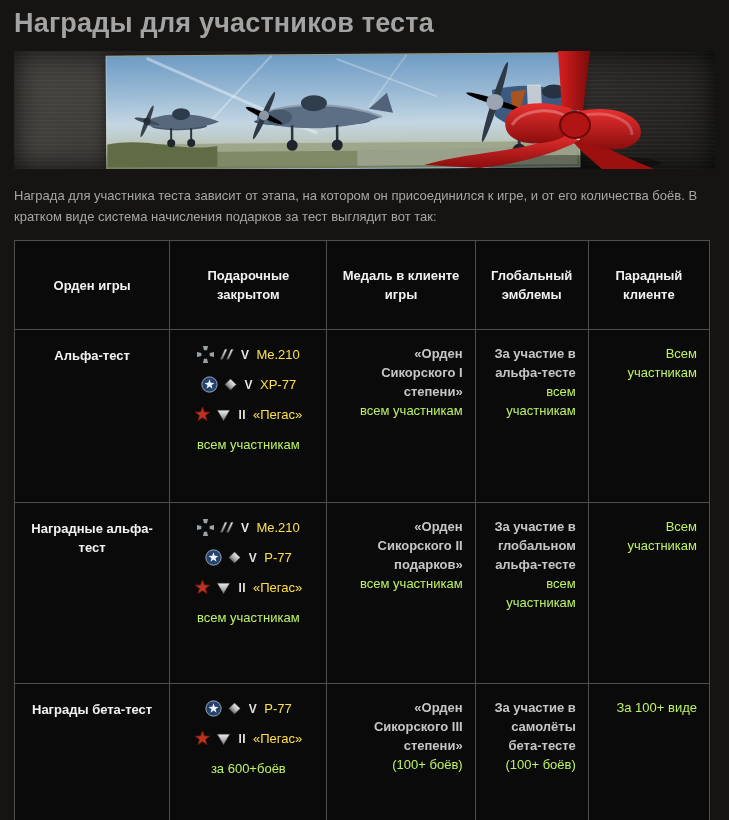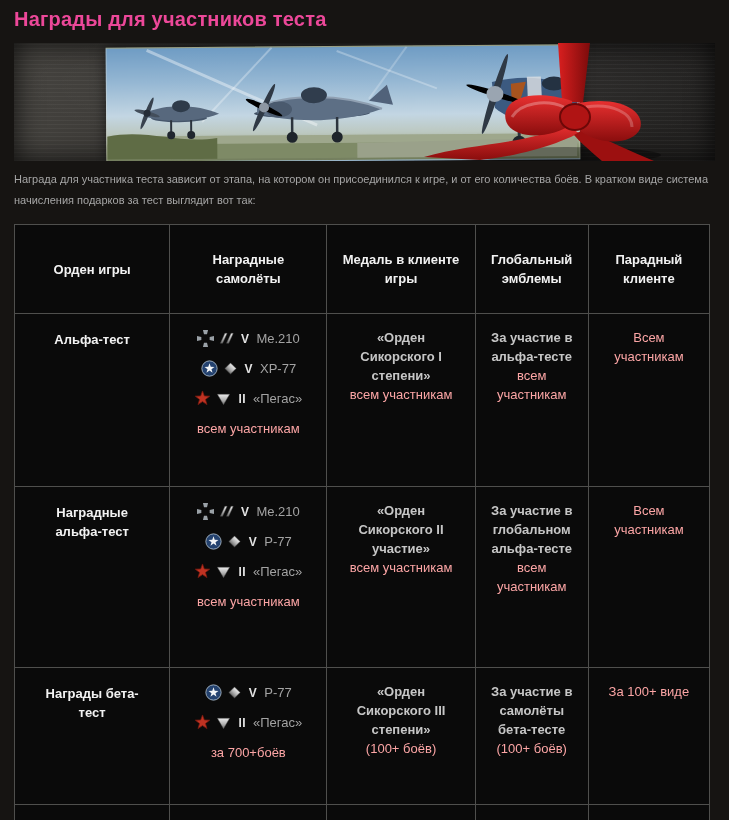--- a/index.html
+++ b/index.html
@@ -4,21 +4,21 @@
 <style>
   html,body{margin:0;padding:0}
   body{
     width:729px;height:820px;overflow:hidden;
     background:#161412;
     font-family:"Liberation Sans",sans-serif;
     color:#ddd;
   }
   .page{padding:6px 14px 0 14px}
   .page-title{
-    font-size:20px;font-weight:bold;color:#ec4899;
+    font-size:27px;font-weight:bold;color:#a3a3a3;
     margin:2px 0 12px 0;letter-spacing:.2px;
   }
   
   .banner{
     position:relative;height:118px;width:701px;overflow:hidden;
     background:
       radial-gradient(ellipse at 55% 35%, rgba(255,255,255,.07), rgba(0,0,0,0) 70%),
       repeating-linear-gradient(0deg, rgba(255,255,255,.045) 0 1px, rgba(0,0,0,0) 1px 4px),
       linear-gradient(100deg,#45433f 0%, #2e2c2a 45%, #201f1e 100%);
     box-shadow:inset 0 0 28px rgba(0,0,0,.8);
@@ -27,53 +27,53 @@
     position:absolute;left:92px;top:3px;width:472px;height:113px;
     transform:rotate(-.4deg);
     background:linear-gradient(180deg,#6f9cc4 0%, #95b7d3 30%, #c3d6e3 60%, #bcc8c0 76%, #909b7c 88%, #727d5c 100%);
     border:1px solid rgba(225,225,215,.35);
     box-shadow:0 0 14px rgba(0,0,0,.6);
   }
   .banner-photo svg{position:absolute;left:0;top:0}
   .ribbon-wrap{position:absolute;left:402px;top:0;width:260px;height:118px}
   
   .intro{
-    color:#a6a6a6;font-size:11px;line-height:21px;
-    margin:8px 0 13px 0;width:700px;
+    color:#a6a6a6;font-size:13px;line-height:21px;
+    margin:16px 0 13px 0;width:700px;
   }
   
   table.rewards{
     border-collapse:collapse;table-layout:fixed;width:696px;
     background:#0a0a0a;
   }
   table.rewards th, table.rewards td{border:1px solid #4f4f4d}
   table.rewards th{
     font-size:13px;font-weight:bold;color:#f2f2f2;text-align:center;
     vertical-align:middle;height:72px;padding:8px 10px;line-height:19px;
   }
-  td.stage-cell{padding:16px 20px;text-align:center;vertical-align:top}
+  td.stage-cell{padding:16px 6px;text-align:center;vertical-align:top}
   .stage{color:#f2f2f2;font-weight:bold;font-size:13px;line-height:19px}
-  td.text-cell{padding:14px 12px;text-align:center;vertical-align:top}
+  td.text-cell{padding:14px 12px;text-align:right;vertical-align:top}
   td.planes-cell{padding:14px 6px;text-align:center;vertical-align:top}
   tbody tr:nth-child(1) td{height:140px}
   tbody tr:nth-child(2) td{height:148px}
   tbody tr:nth-child(3) td{height:104px}
   tbody tr:nth-child(4) td{height:106px}
   .plane-line{
     display:flex;align-items:center;justify-content:center;
     gap:4px;margin-bottom:9px;height:21px;
   }
   .icon{display:inline-flex;align-items:center}
   .icon svg{width:17px;height:17px;display:block}
   .tier{
     font-size:12px;font-weight:bold;color:#e3e3e3;
     margin:0 3px 0 2px;letter-spacing:.5px;
   }
-  .plane-link{color:#a3a3a3;font-size:13px;text-decoration:none;cursor:pointer}
-  .note{color:#fca5a5;font-size:13px;line-height:19px}
+  .plane-link{color:#fde047;font-size:13px;text-decoration:none;cursor:pointer}
+  .note{color:#bef264;font-size:13px;line-height:19px}
   .planes-note{margin-top:10px}
   .boldtext{color:#c6c6c6;font-weight:bold;font-size:13px;line-height:19px}
 </style>
 </head>
 <body>
 
 <svg width="0" height="0" style="position:absolute" aria-hidden="true">
   <defs>
     <linearGradient id="silv" x1="0" y1="0" x2="0" y2="1">
       <stop offset="0" stop-color="#ececec"></stop>
@@ -170,21 +170,21 @@
     <colgroup>
       <col style="width:155px">
         <col style="width:157px">
         <col style="width:148px">
       <col style="width:113px">
         <col style="width:121px">
     </colgroup>
     <thead>
       <tr id="header-row">
           <th>Орден игры</th>
-          <th>Наградные самолёты</th>
+          <th>Подарочные закрытом</th>
           <th>Медаль в клиенте игры</th>
           <th>Глобальный эмблемы</th>
           <th>Парадный клиенте</th>
         </tr>
     </thead>
     <tbody id="table-body">
         <tr>
           <td class="stage-cell">
             <div class="stage">Альфа-тест</div>
           </td>
@@ -290,21 +290,21 @@
                 <svg viewBox="0 0 18 18">
                   <path fill="url(#silv)" stroke="#4a4a4a" stroke-width="0.5" d="M2.5 4.5 h13 L9 15.5 Z"></path>
                 </svg>
               </span>
               <span class="tier">II</span>
               <a class="plane-link">«Пегас»</a>
             </div>
             <div class="note planes-note">всем участникам</div>
           </td>
           <td class="text-cell">
-            <div class="boldtext">«Орден Сикорского II участие»</div>
+            <div class="boldtext">«Орден Сикорского II подарков»</div>
             <div class="note">всем участникам</div>
           </td>
           <td class="text-cell">
             <div class="boldtext">За участие в глобальном альфа-тесте</div>
             <div class="note">всем участникам</div>
           </td>
           <td class="text-cell">
             <div class="note">Всем участникам</div>
           </td>
         </tr>
@@ -335,21 +335,21 @@
                 </svg>
               </span>
               <span class="icon">
                 <svg viewBox="0 0 18 18">
                   <path fill="url(#silv)" stroke="#4a4a4a" stroke-width="0.5" d="M2.5 4.5 h13 L9 15.5 Z"></path>
                 </svg>
               </span>
               <span class="tier">II</span>
               <a class="plane-link">«Пегас»</a>
             </div>
-            <div class="note planes-note">за 700+боёв</div>
+            <div class="note planes-note">за 600+боёв</div>
           </td>
           <td class="text-cell">
             <div class="boldtext">«Орден Сикорского III степени»</div>
             <div class="note">(100+ боёв)</div>
           </td>
           <td class="text-cell">
             <div class="boldtext">За участие в самолёты бета-тесте</div>
             <div class="note">(100+ боёв)</div>
           </td>
           <td class="text-cell">

